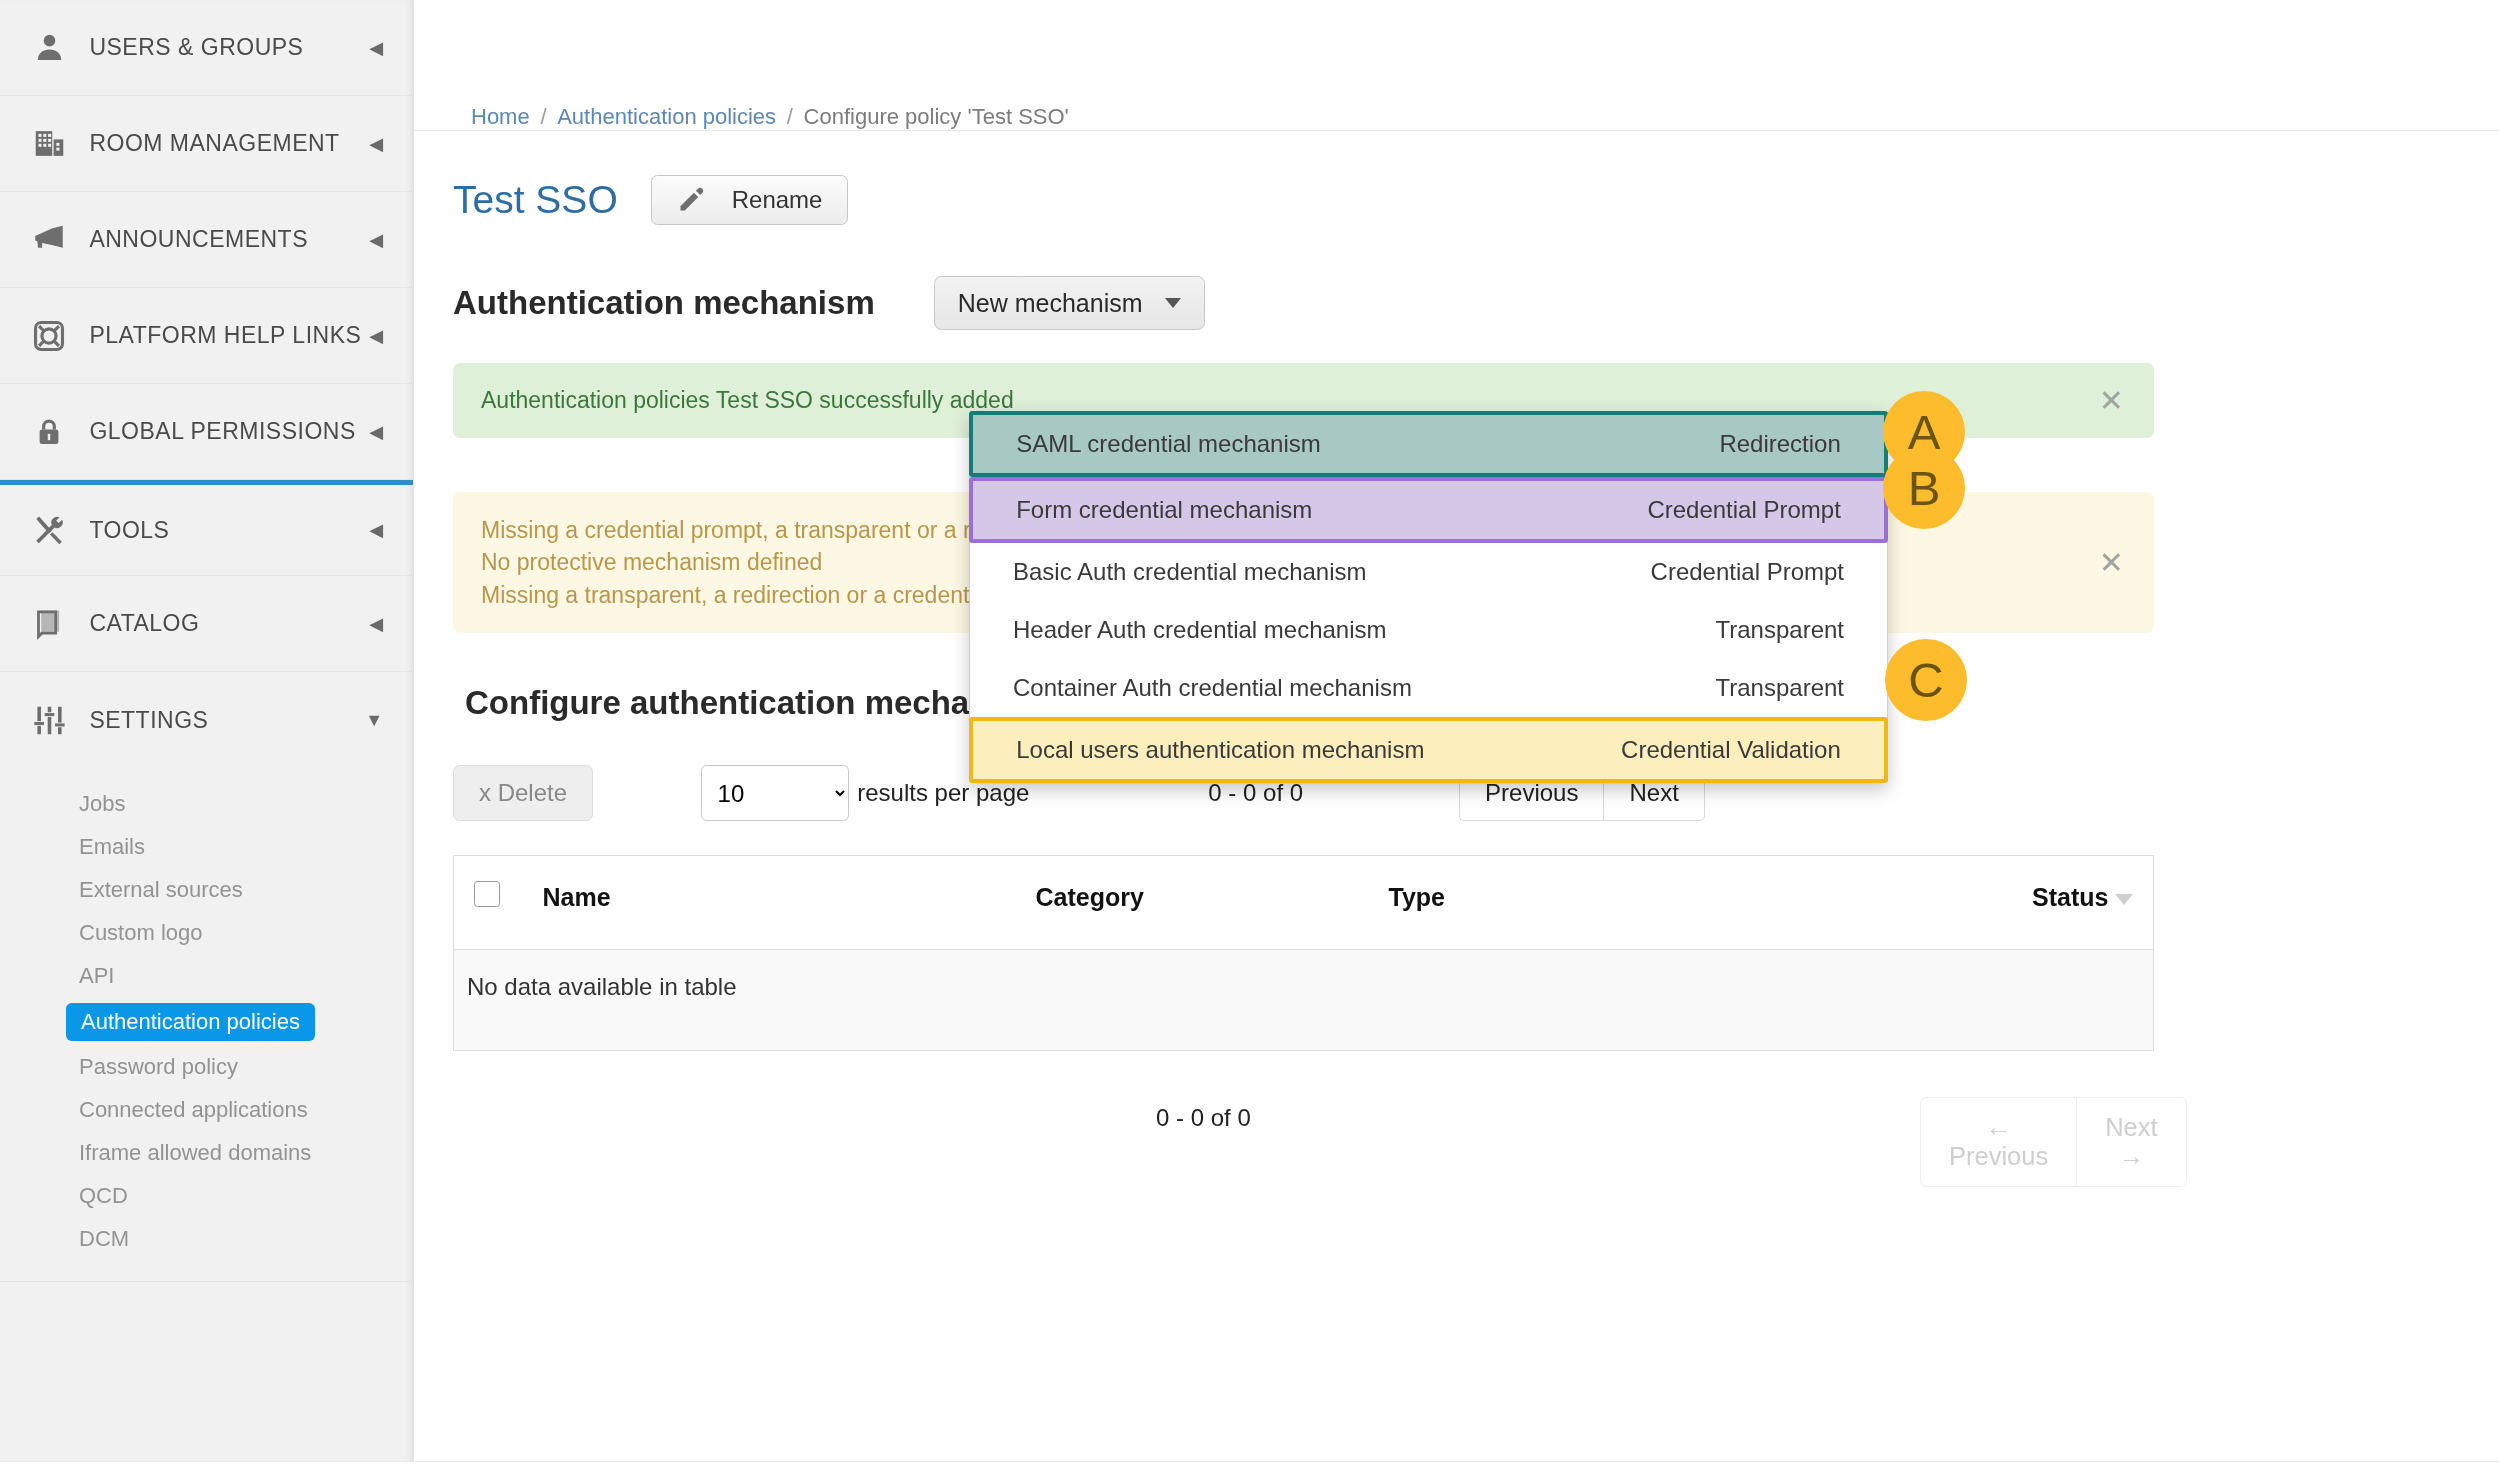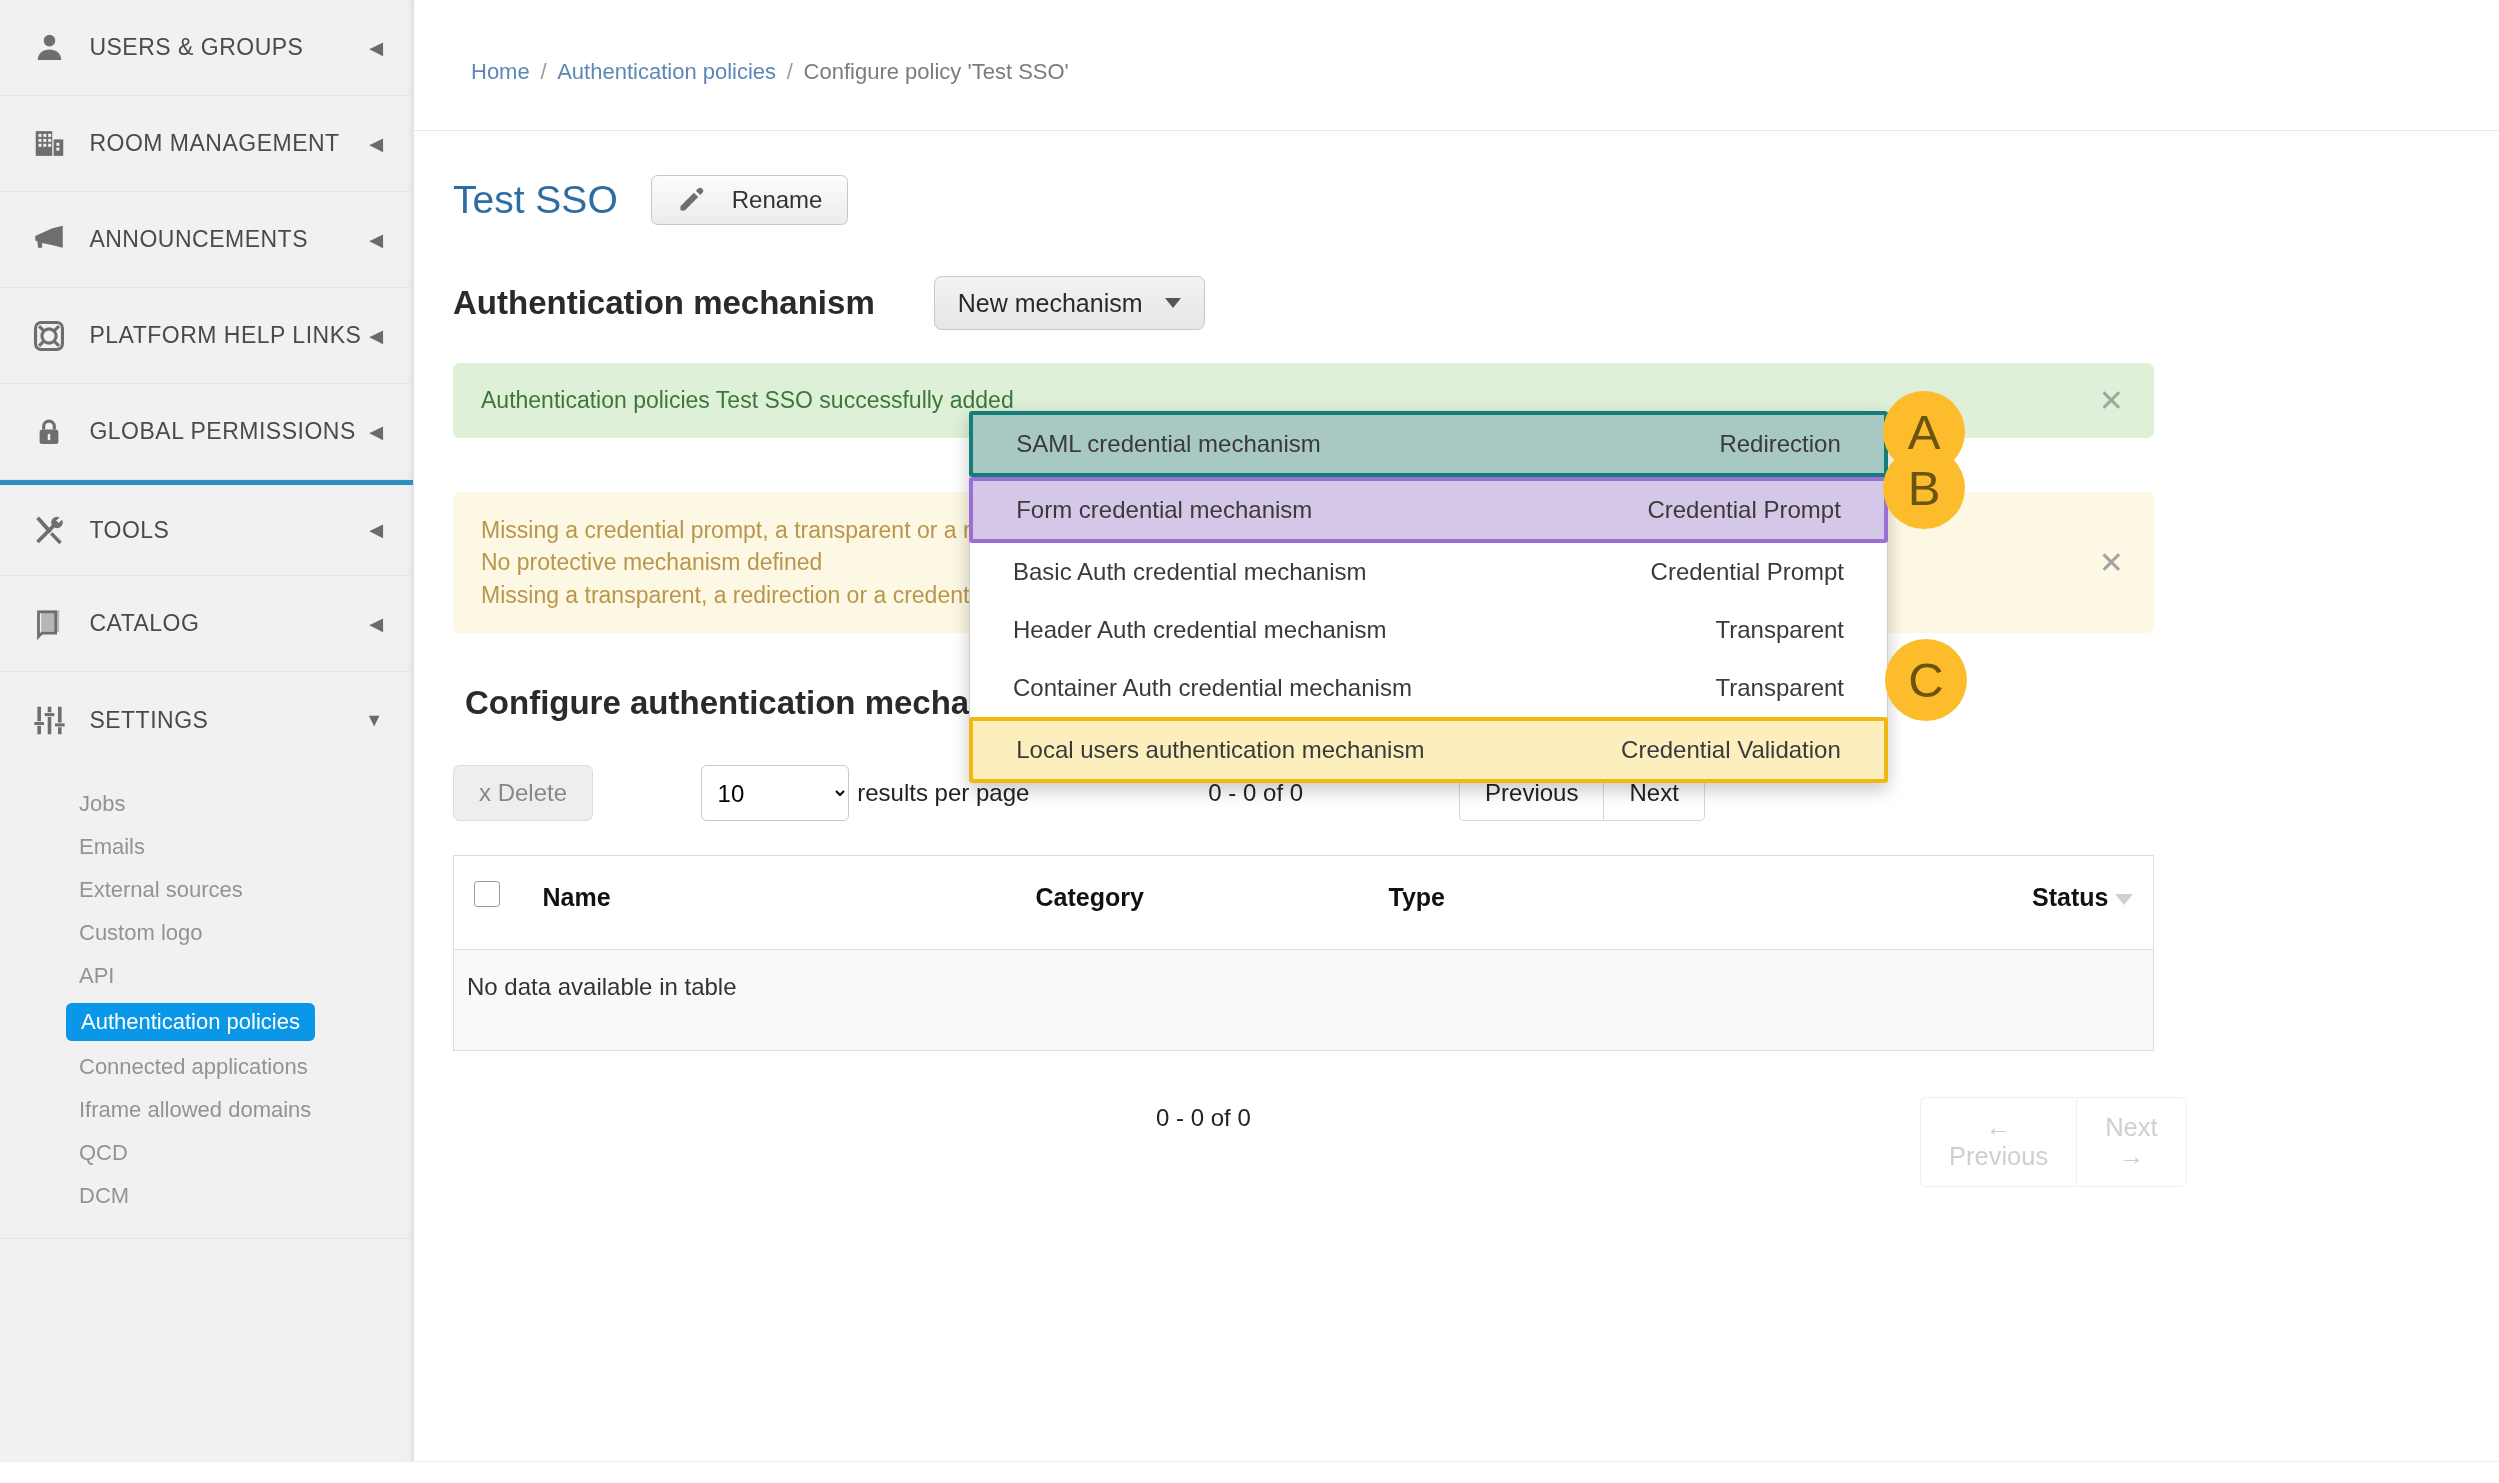--- a/index.html
+++ b/index.html
@@ -62,21 +62,21 @@
   }
   .sub-wrap-selected { padding: 5px 0; }
 
   
   #main {
     position: absolute; left: 414px; top: 0;
     width: 2086px; height: 1484px; background: #fff;
   }
   #breadcrumb {
     height: 72px;
-    display: flex; align-items: flex-start;
+    display: flex; align-items: flex-end;
     padding-left: 57px;
     font-size: 22px;
     border-bottom: 0.8px solid #e7e7e7;
     margin-top: 59px;
   }
   #breadcrumb a { color: #5d87b5; text-decoration: none; }
   #breadcrumb .sep { color: #9a9a9a; margin: 0 10.7px; }
   #breadcrumb .current { color: #7c7c7c; }
 
   #page-head {
@@ -416,20 +416,21 @@
 
     <div id="settings-sub">
       <div class="sub-item">Jobs</div>
       <div class="sub-item">Emails</div>
       <div class="sub-item">External sources</div>
       <div class="sub-item">Custom logo</div>
       <div class="sub-item">API</div>
       <div class="sub-wrap-selected">
         <span class="sub-item selected">Authentication policies</span>
       </div>
+      <div class="sub-item">Password policy</div>
       <div class="sub-item">Connected applications</div>
       <div class="sub-item">Iframe allowed domains</div>
       <div class="sub-item">QCD</div>
       <div class="sub-item">DCM</div>
     </div>
   </aside>
 
   <main id="main">
 
     <nav id="breadcrumb">

